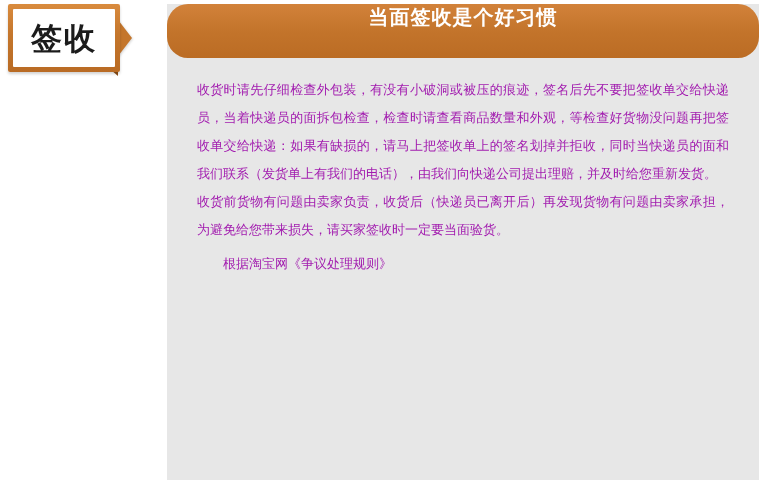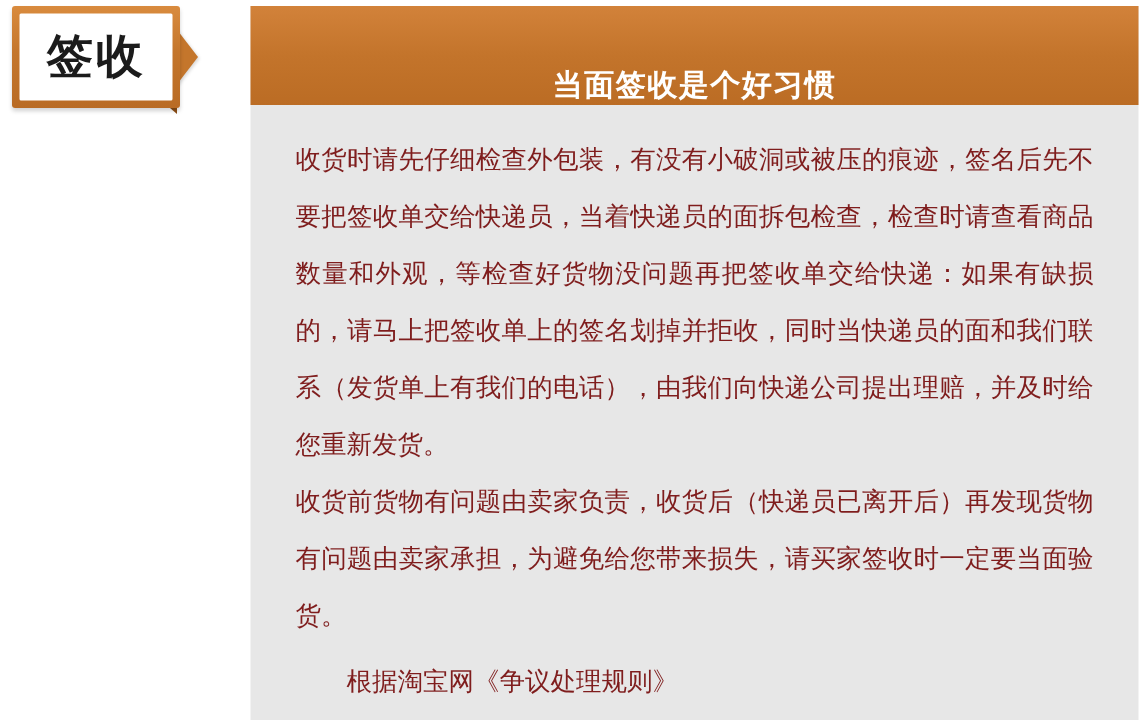--- a/index.html
+++ b/index.html
@@ -84,41 +84,42 @@
   
   .panel {
     position: absolute;
     left: 167px;
     top: 4px;
     width: 592px;
     height: 476px;
     background: #e7e7e7;
   }
   .panel-header {
-    height: 66px;
+    height: 54px;
     background: linear-gradient(to bottom, #d2823a 0%, #c3742b 50%, #bb6c24 100%);
     display: flex;
-    align-items: flex-end;
+    align-items: flex-start;
     justify-content: center;
+    border-radius: 21px;
   }
   .panel-title {
     font-family: "DejaVu Sans", "Liberation Sans", sans-serif;
     font-size: 20px;
     font-weight: bold;
     color: #ffffff;
     letter-spacing: 1px;
   }
   .panel-body {
     padding: 18px 30px 10px 30px;
   }
   .para {
     font-family: "DejaVu Serif", "Liberation Serif", serif;
-    font-size: 17px;
-    line-height: 38px;
-    color: #7f1d1d;
+    font-size: 13px;
+    line-height: 28px;
+    color: #a21caf;
     text-align: justify;
     margin: 0;
   }
   .para.indent {
     text-indent: 2em;
     margin-top: 6px;
   }
   .para.tight {
     margin-top: 0;
   }

